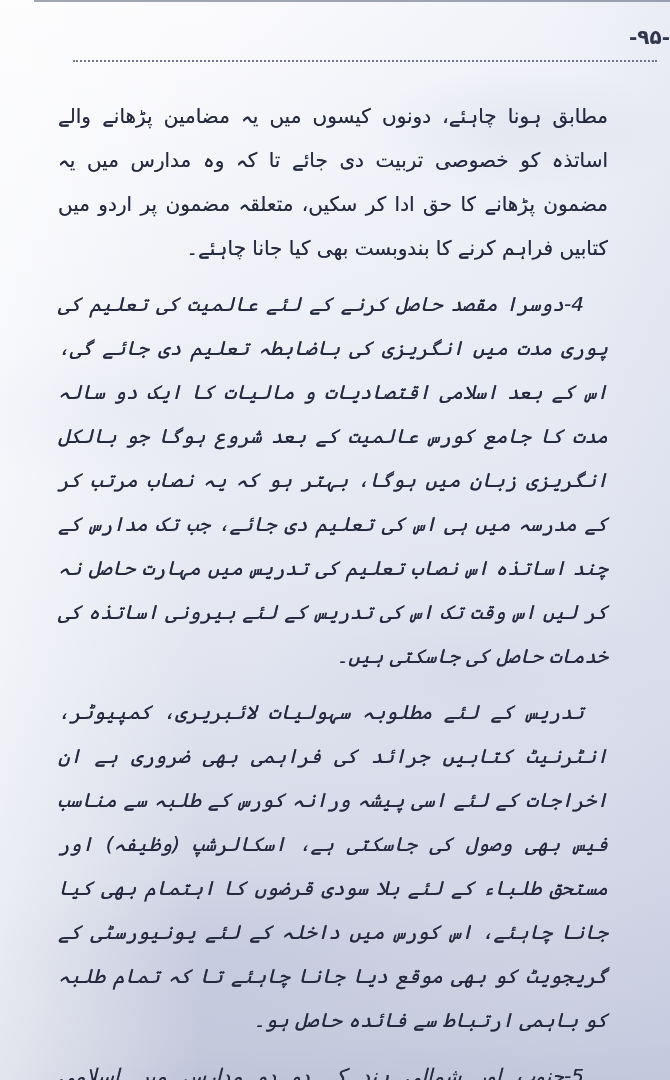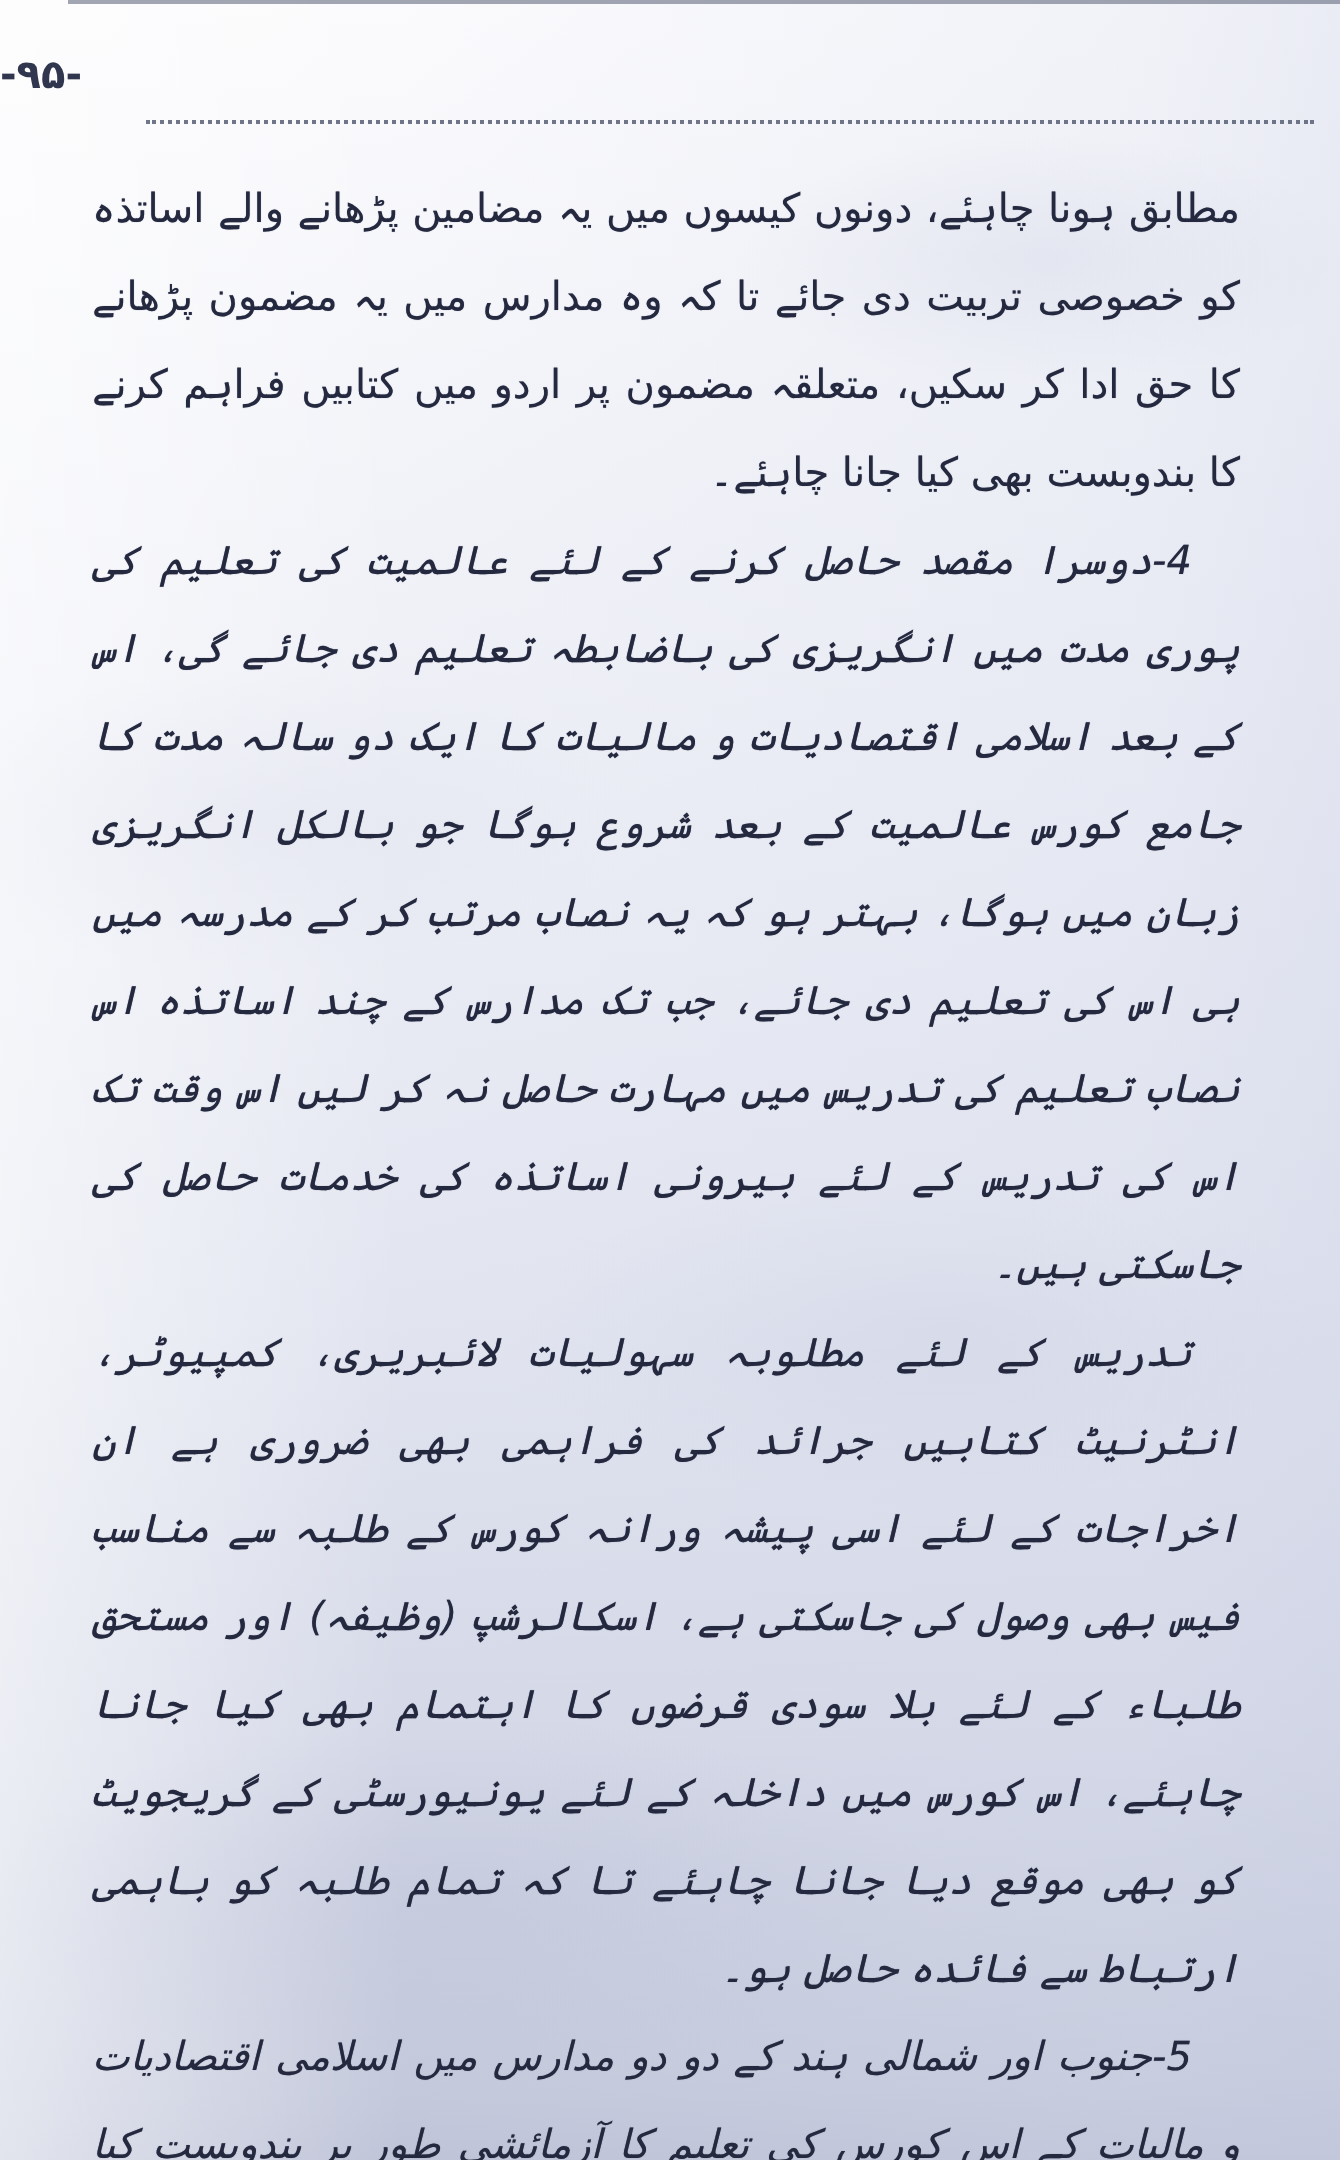--- a/index.html
+++ b/index.html
@@ -24,40 +24,40 @@
       radial-gradient(260px 110px at 20% 38%, rgba(190,196,220,0.14), rgba(190,196,220,0) 70%),
       radial-gradient(300px 120px at 70% 62%, rgba(176,184,210,0.16), rgba(176,184,210,0) 70%),
       radial-gradient(340px 130px at 35% 88%, rgba(168,176,205,0.18), rgba(168,176,205,0) 70%);
   }
   .top-edge-line {
     position:absolute; top:0; left:34px; right:0; height:2px;
     background:rgba(88,94,116,0.55);
   }
   .page-number {
     position:absolute; top:25px; left:0; right:0;
-    text-align:left;
+    text-align:right;
     font-size:20px; font-weight:bold;
     letter-spacing:1px;
     color:#30364e;
   }
   .dotted-divider {
     position:absolute; top:60px; left:73px; width:584px; height:0;
     border-top:2px dotted #596075;
     opacity:0.85;
   }
   .body-text {
     position:absolute; top:82px; right:50px; width:574px;
     direction:rtl;
     text-align:justify;
     font-size:20px;
     line-height:44px;
     color:#242940;
     text-shadow:0 0 0.4px rgba(36,41,64,0.6);
   }
-  .body-text p { margin:0; padding:0; }
+  .body-text p { margin:12px; padding:0; }
   .body-text p.indent { text-indent:24px;font-style:italic; }
 </style>
 </head>
 <body>
 
 <div class="page">
   <div class="grain"></div>
   <div class="top-edge-line"></div>
 
   <div class="page-number">-۹۵-</div>

